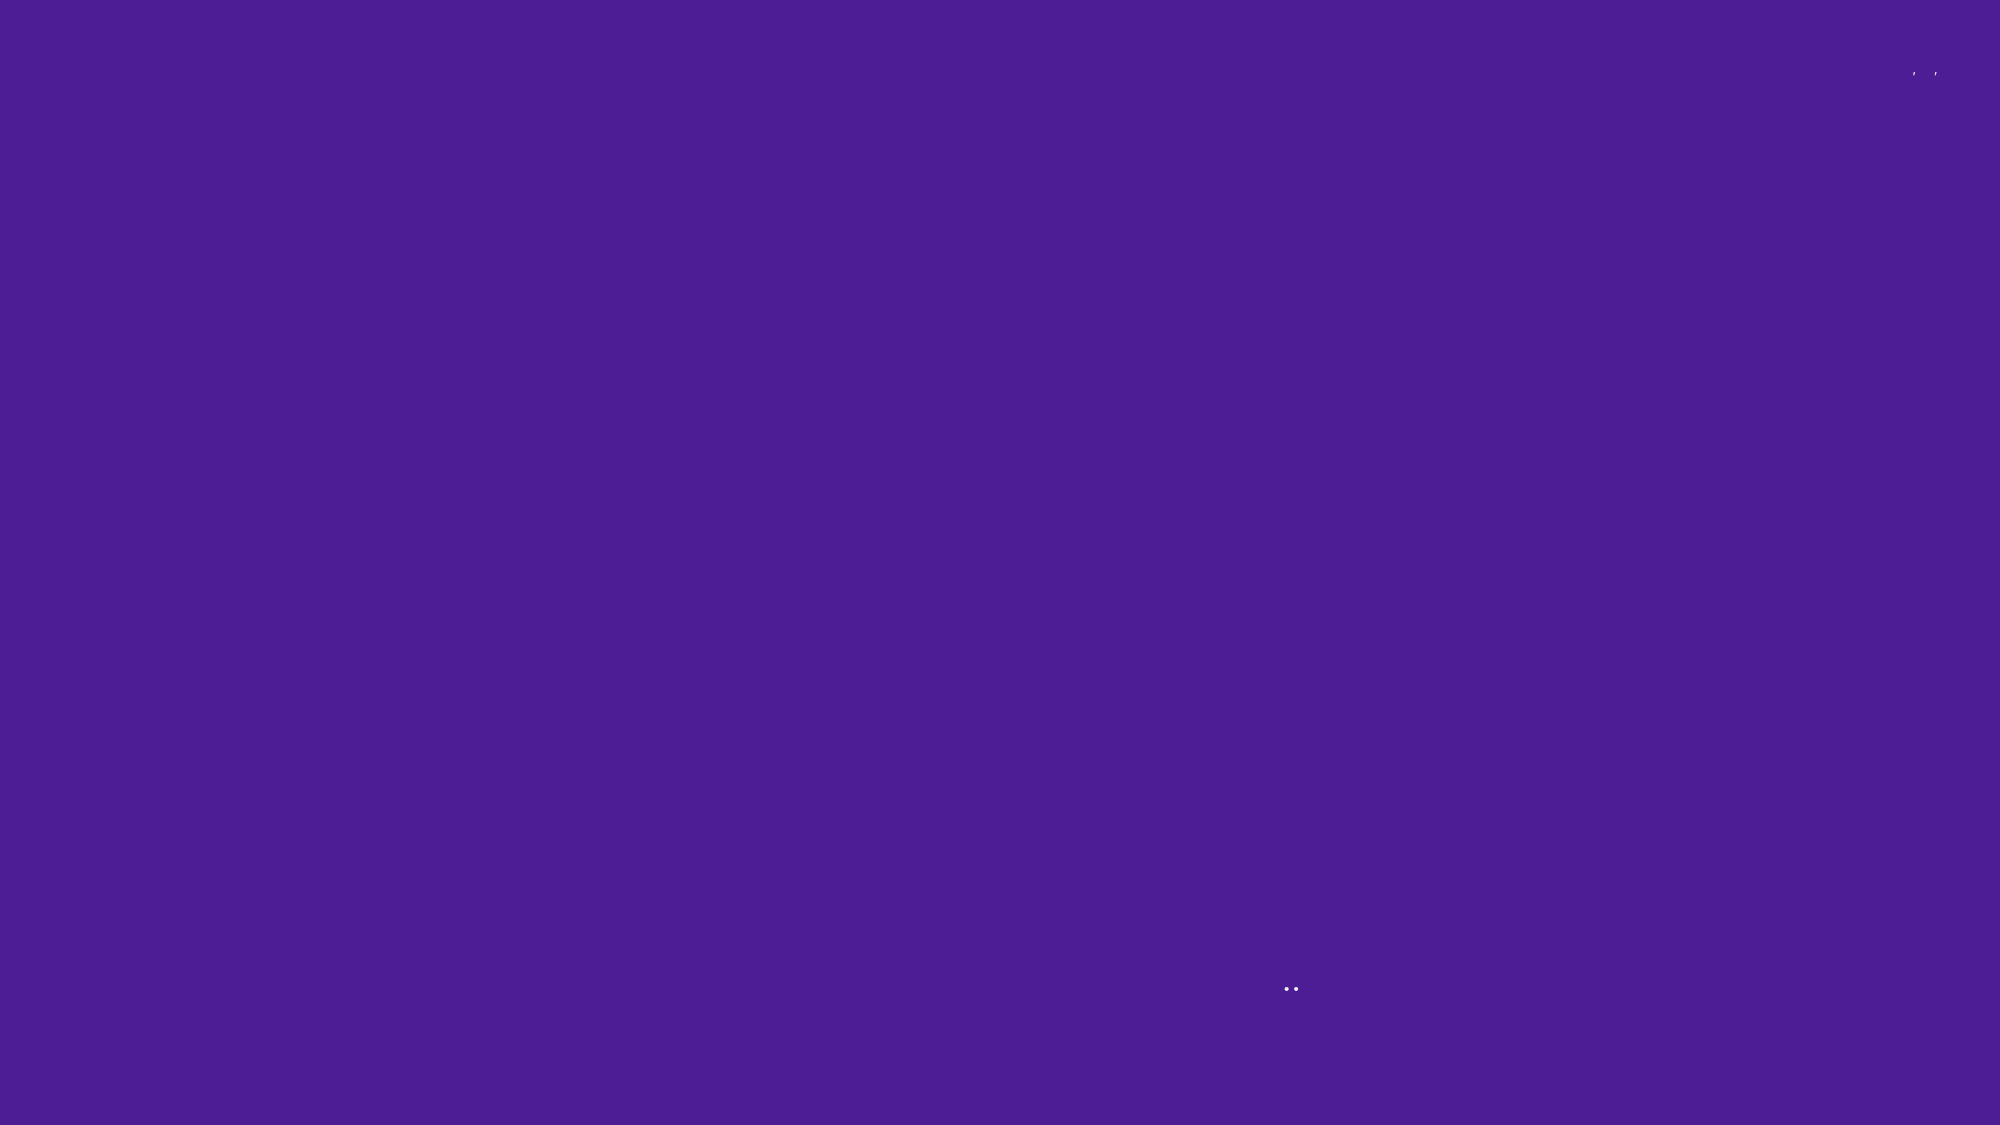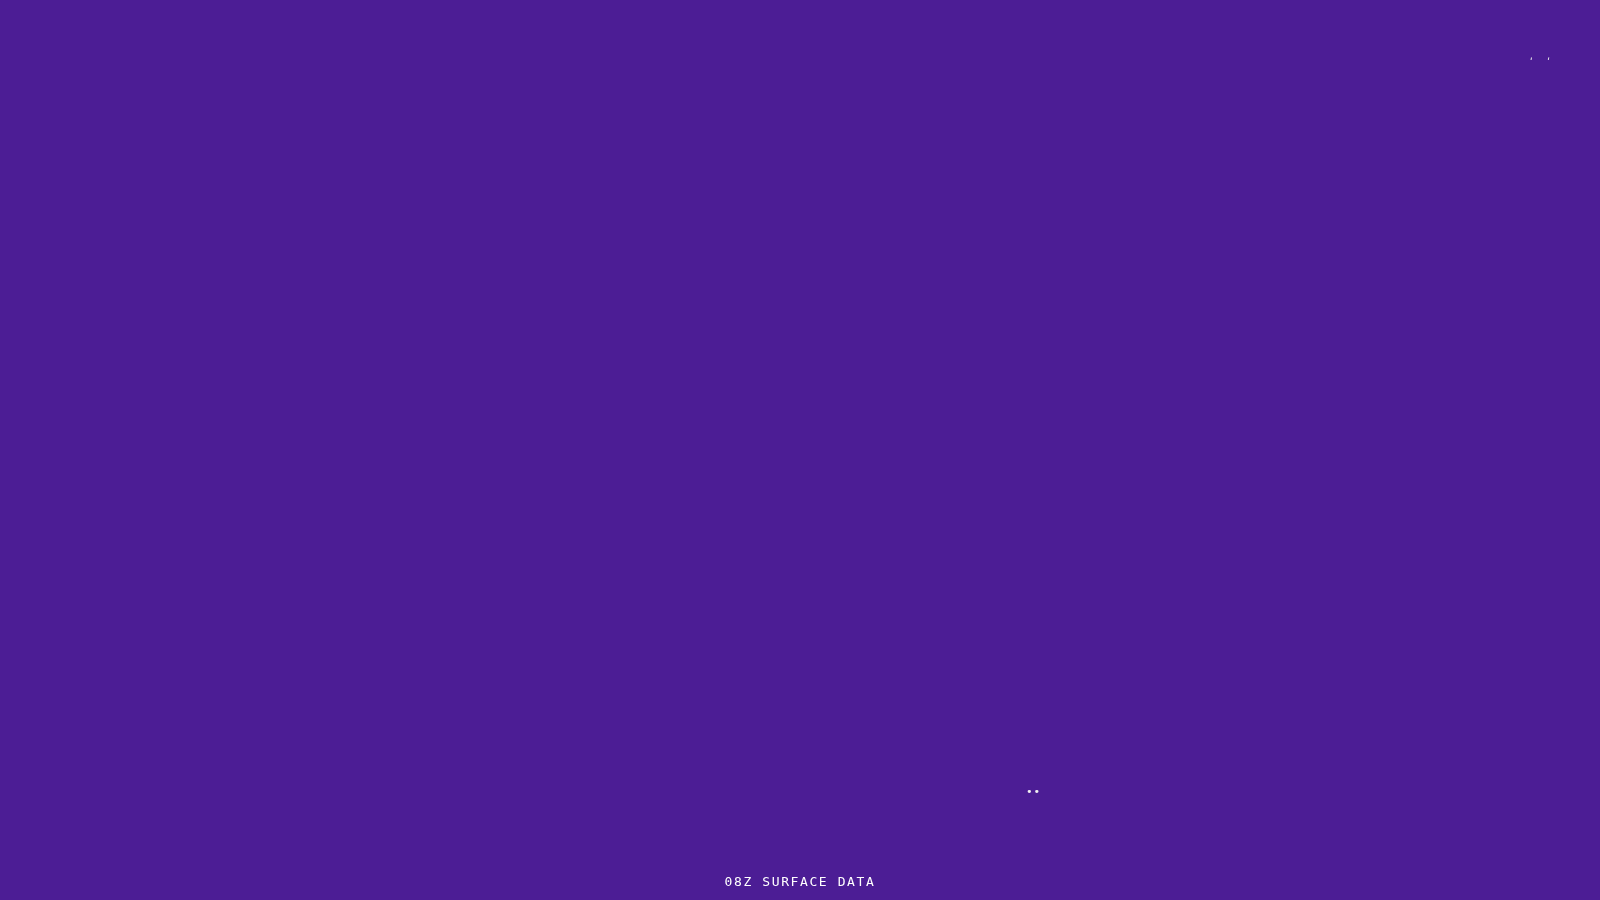--- a/index.html
+++ b/index.html
@@ -61,15 +61,14 @@
 </style>
 </head>
 <body>
 
 <div class="screen">
 
   <span class="mark mark-tr">ʹ ʹ</span>
 
   <span class="mark mark-mid">••</span>
 
-  <div class="caption">08Z SURFACE DATA</div>
 
 </div>
 
 </body></html>

